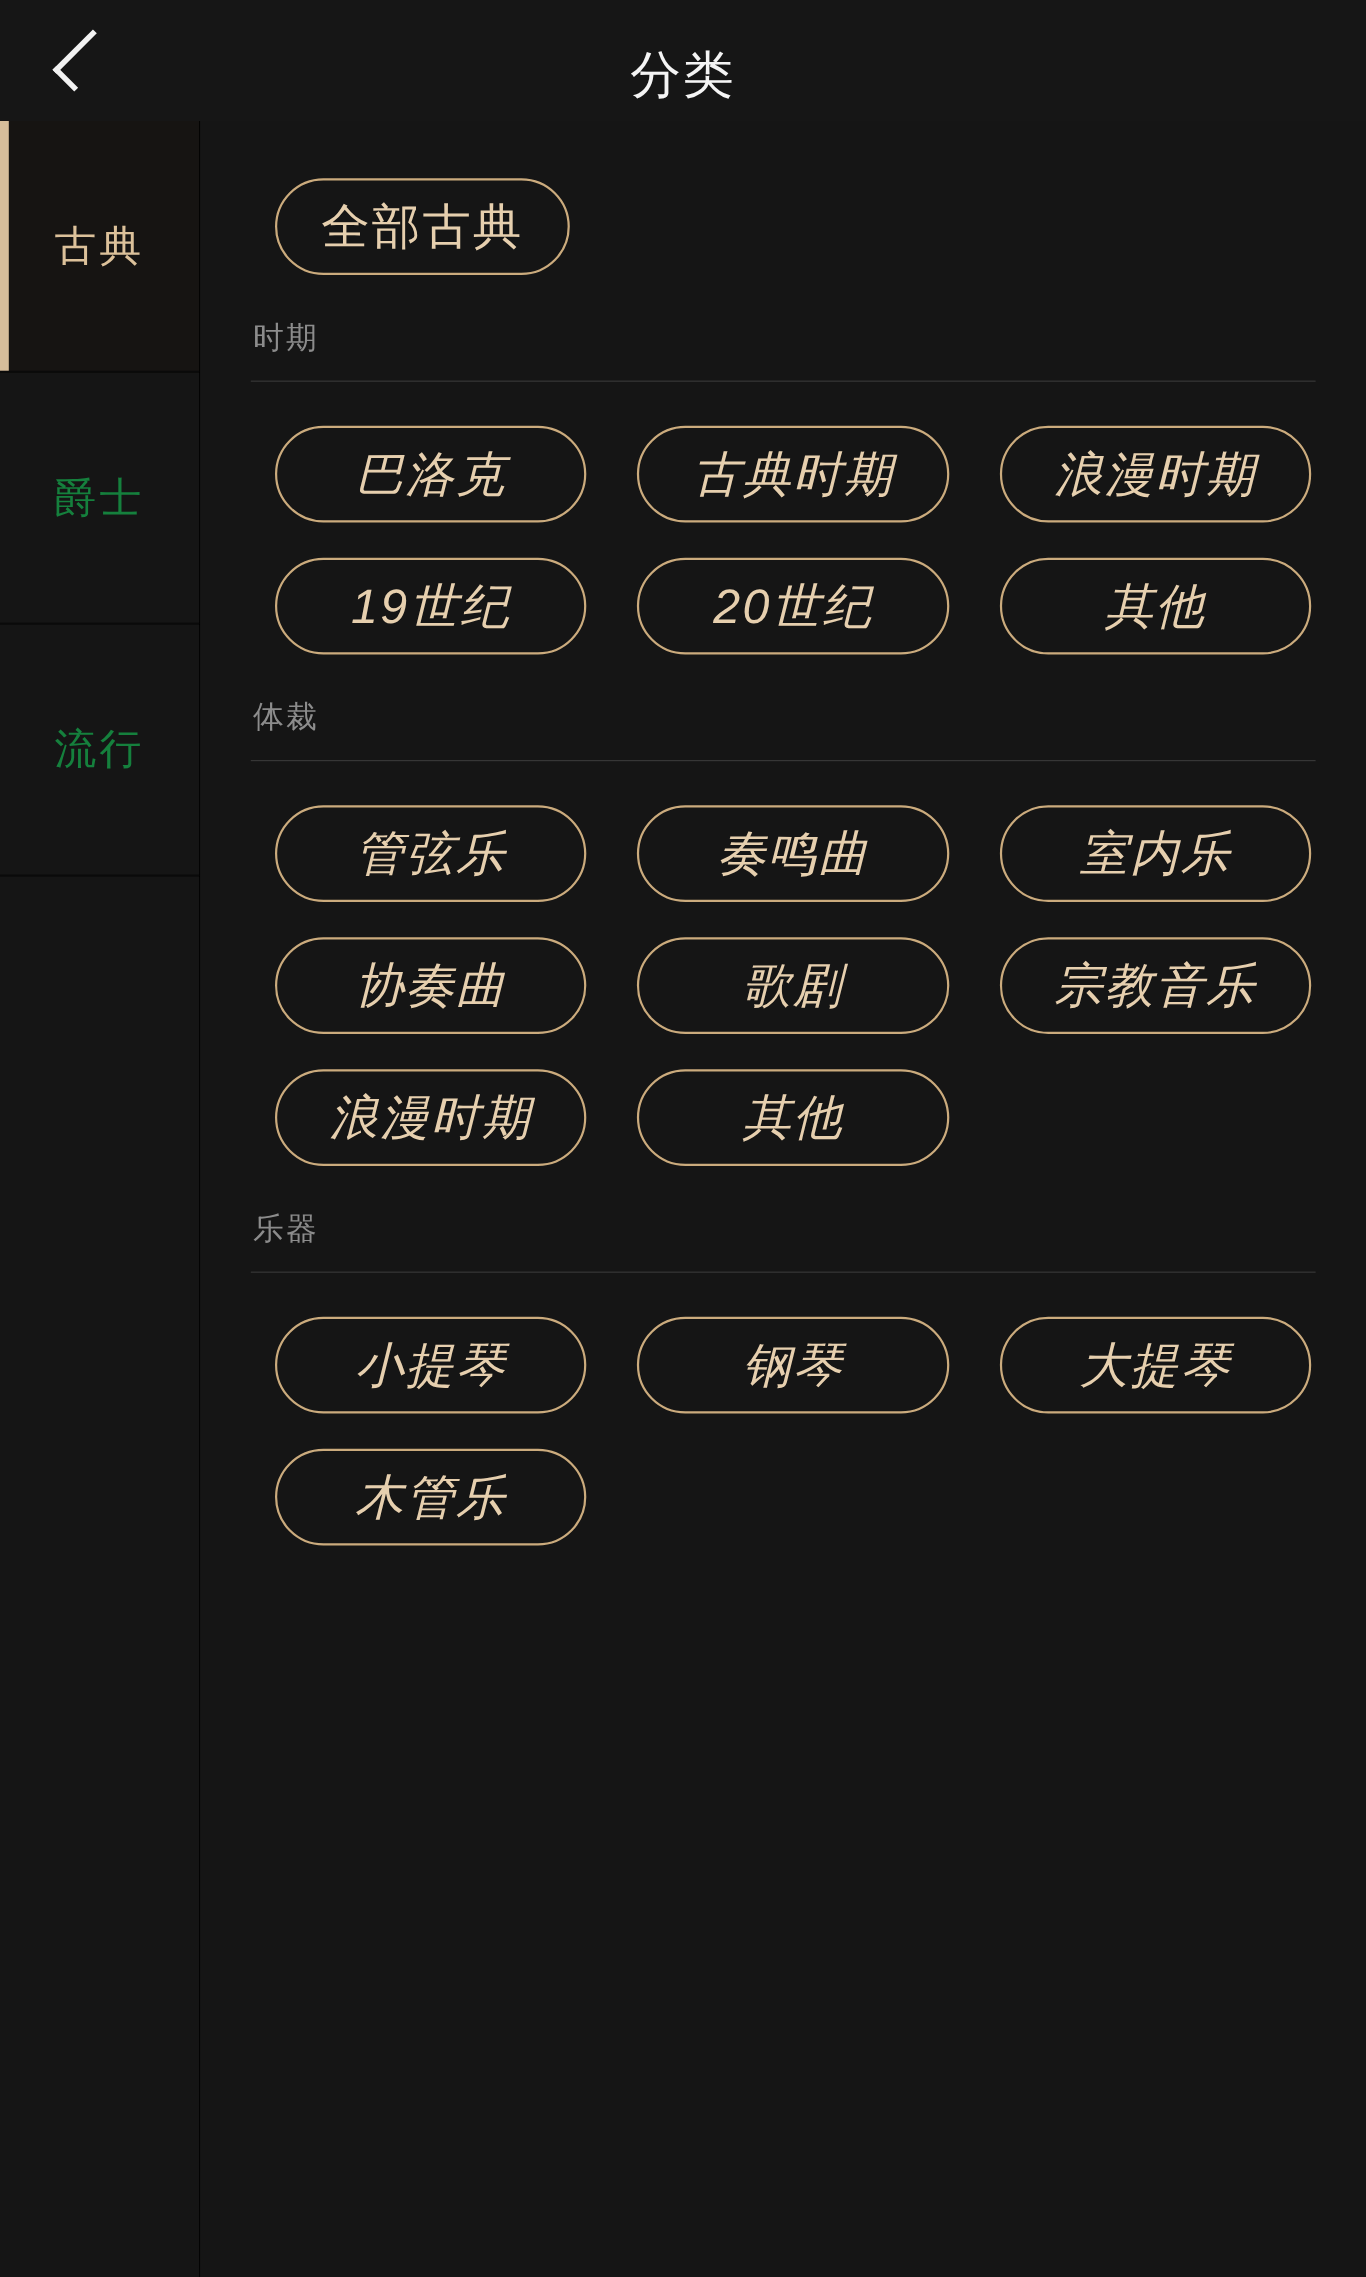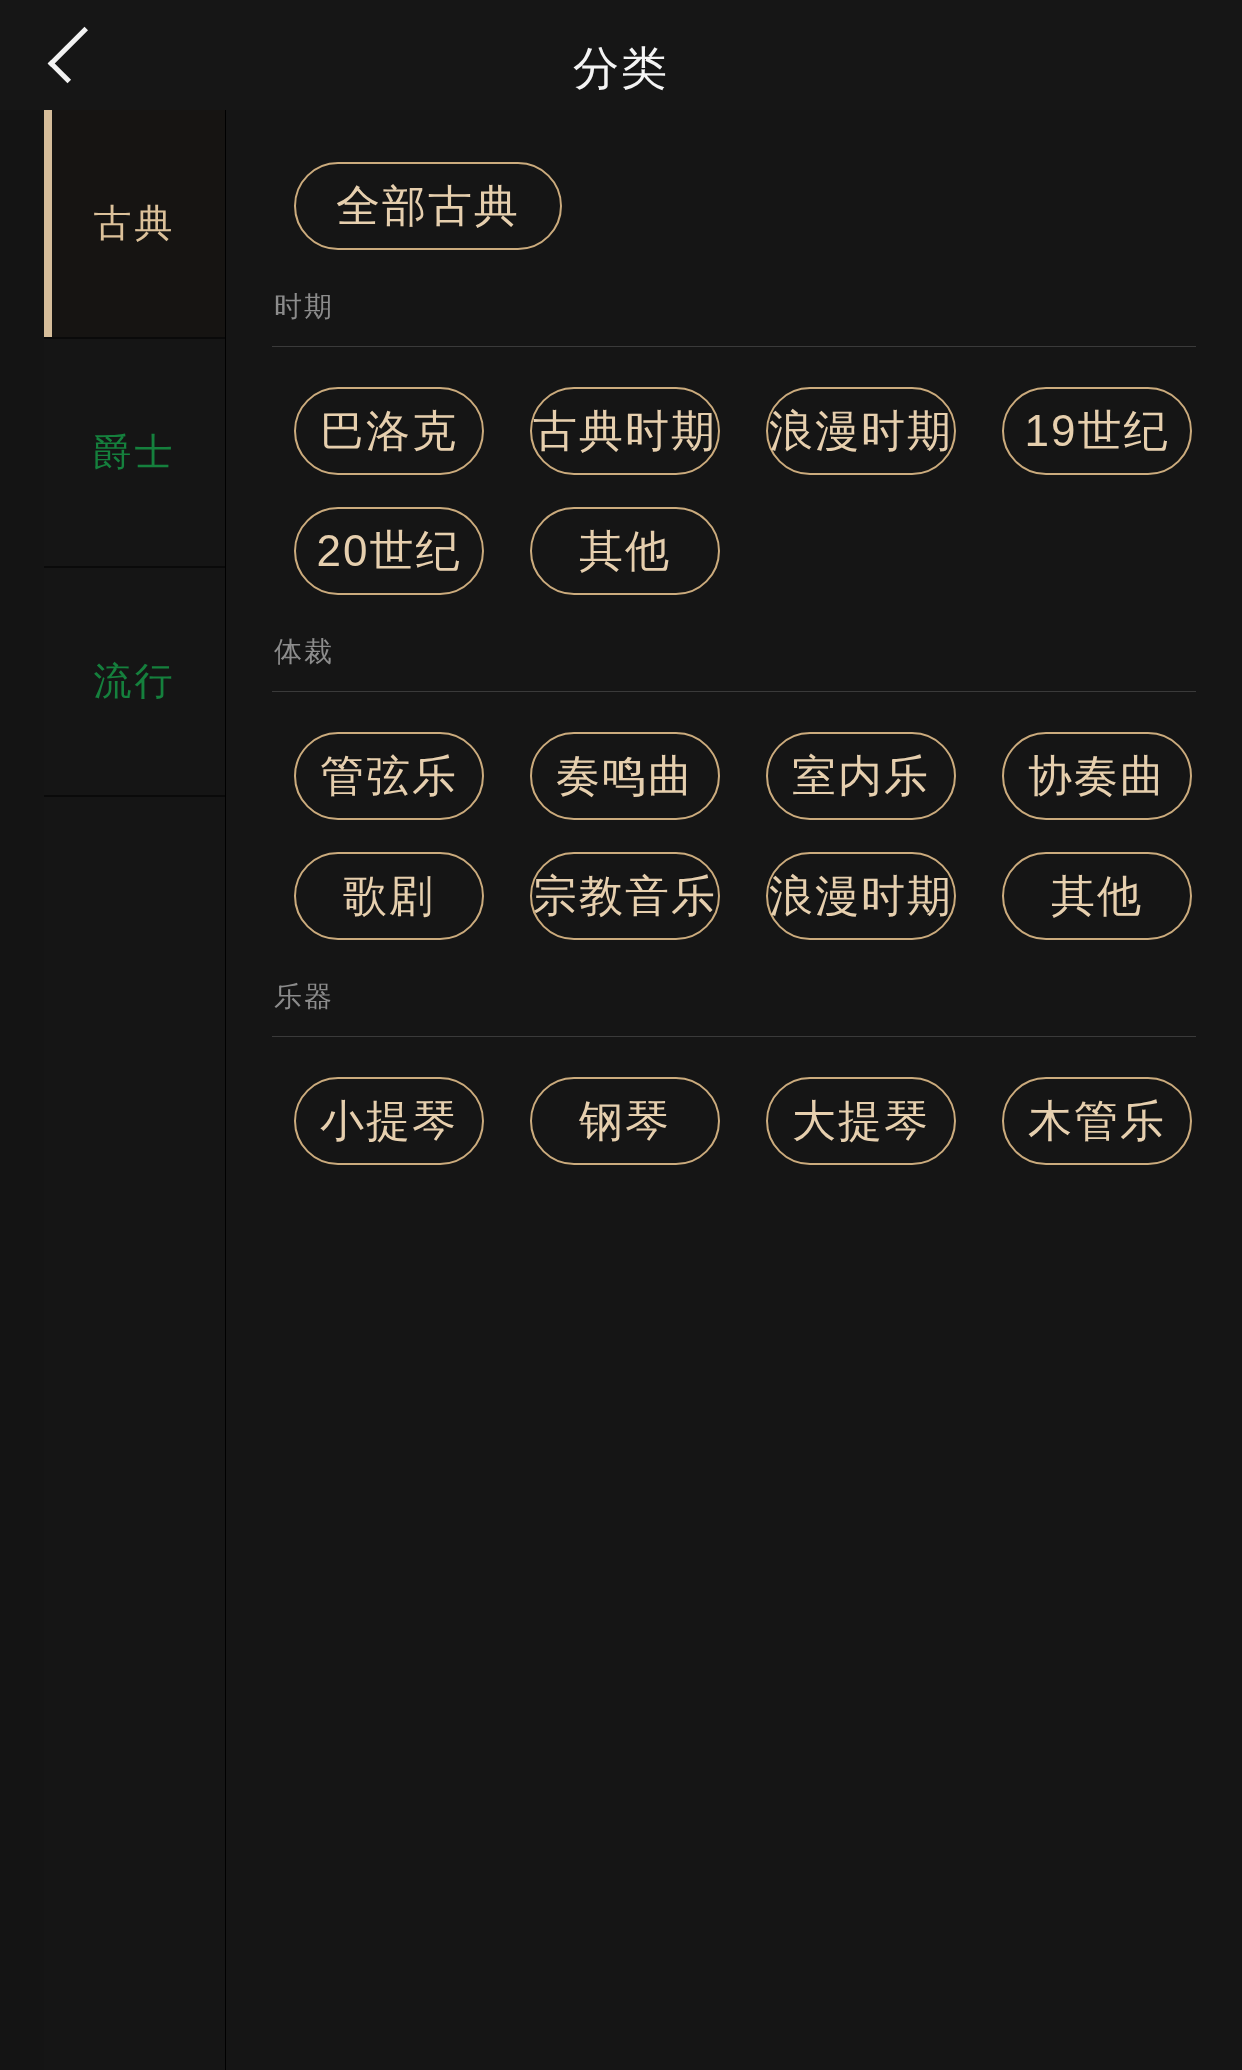--- a/index.html
+++ b/index.html
@@ -62,21 +62,20 @@
     font-weight: 400;
     letter-spacing: 2px;
     margin-top: 28px;
   }
 
   
   .body {
     flex: 1 1 auto;
     display: flex;
     min-height: 0;
-    margin-left: 44px;
   }
 
   
   .sidebar {
     flex: 0 0 182px;
     width: 182px;
     background: #151515;
     border-right: 1px solid #000;
     display: flex;
     flex-direction: column;
@@ -150,26 +149,27 @@
   }
 
   .divider {
     height: 1px;
     background: #3a3a3a;
     margin-top: 20px;
   }
 
   .pill-grid {
     display: grid;
-    grid-template-columns: 1fr 1fr 1fr 1fr;
+    grid-template-columns: 1fr 1fr 1fr;
     column-gap: 46px;
     row-gap: 32px;
     padding-top: 40px;
     padding-left: 22px;
     padding-right: 4px;
+    font-style: italic;
   }
 
   .pill {
     height: 88px;
     border: 2px solid #cbab7d;
     border-radius: 46px;
     background: transparent;
     color: #e6cfae;
     font-size: 44px;
     letter-spacing: 2px;

